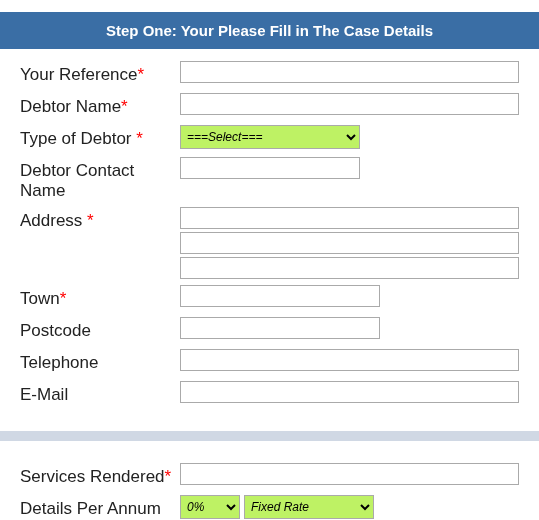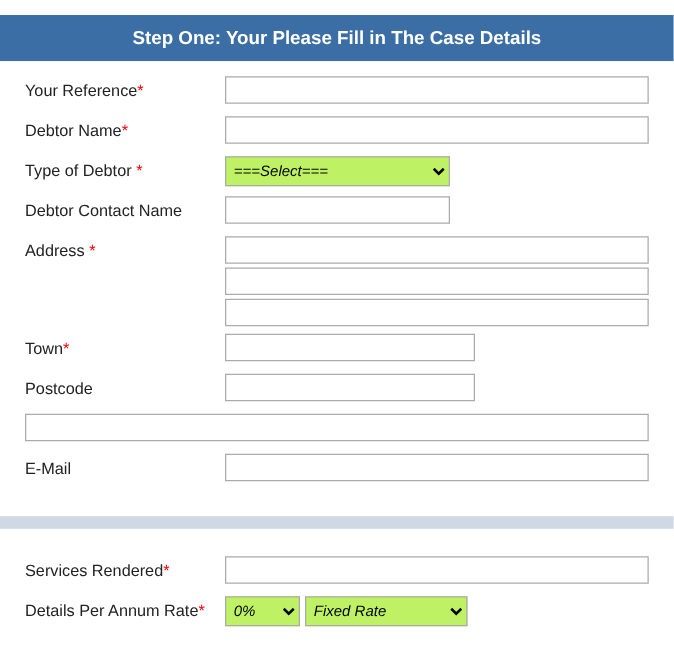--- a/index.html
+++ b/index.html
@@ -26,21 +26,21 @@
       display: flex;
       align-items: flex-start;
       margin-bottom: 6px;
       min-height: 26px;
     }
     .form-label {
       width: 160px;
       min-width: 160px;
       color: #222;
       padding-top: 4px;
-      font-size: 13px;
+      font-size: 17px;
     }
     .required-star {
       color: red;
     }
     .form-input-wrap {
       flex: 1;
       display: flex;
       flex-direction: column;
       gap: 3px;
     }
@@ -161,20 +161,23 @@
   <div class="form-row">
     <div class="form-label">
       <span>Postcode</span>
     </div>
     <div class="form-input-wrap">
       <input type="text" class="form-input" style="width: 200px;">
     </div>
   </div>
 
   <div class="form-row">
+    <div class="form-label">
+      <span>Telephone</span>
+    </div>
     <div class="form-input-wrap">
       <input type="text" class="form-input" style="">
     </div>
   </div>
 
 
   <div class="form-row">
     <div class="form-label">
       <span>E-Mail</span>
     </div>

